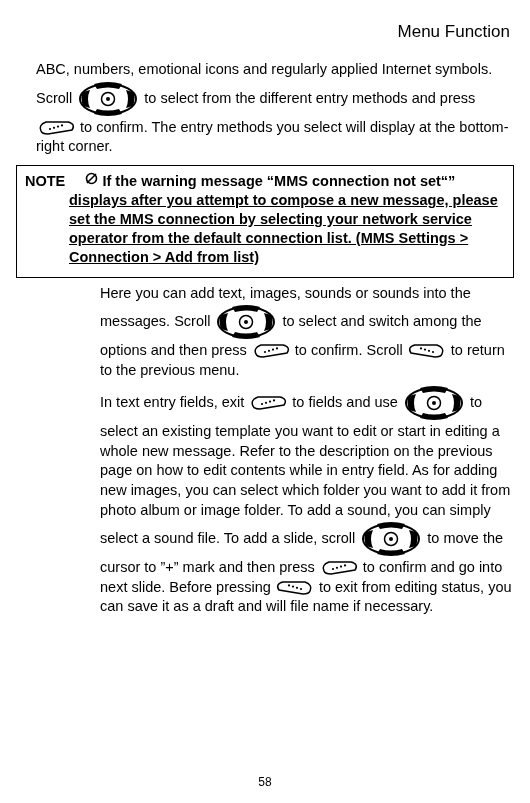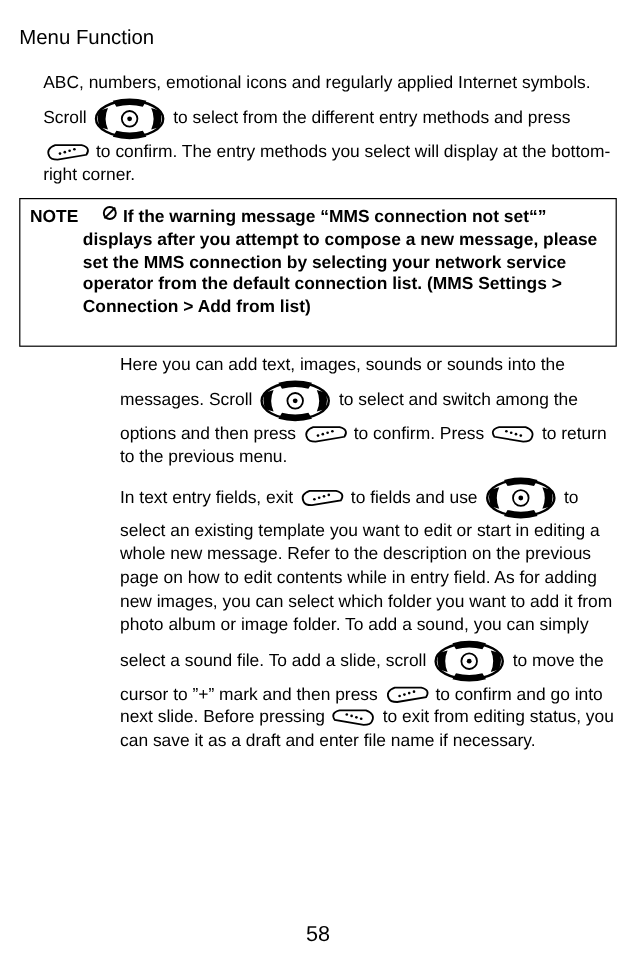--- a/index.html
+++ b/index.html
@@ -11,56 +11,58 @@
     color: #000;
     background: #fff;
     width: 530px;
     height: 803px;
     position: relative;
   }
   .page {
     padding: 22px 16px 10px 16px;
   }
   .header {
+    text-align: right;
     font-size: 17px;
     margin-bottom: 18px;
     padding-right: 4px;
   }
   .para1 {
     margin: 0 0 8px 20px;
     line-height: 1.35;
   }
   .note-box {
     border: 1.5px solid #000;
-    padding: 6px 8px 22px 8px;
+    padding: 6px 8px 10px 8px;
     margin: 4px 0 6px 0;
     font-weight: bold;
     line-height: 1.3;
   }
   .note-label {
     display: inline;
   }
   .note-body {
     display: inline;
   }
   .note-indent {
     padding-left: 44px;
     display: block;
+    text-decoration: underline;
   }
   .para2 {
     margin: 0 0 4px 84px;
     line-height: 1.35;
   }
   .pagenum {
     position: absolute;
     bottom: 14px;
     left: 0;
     right: 0;
     text-align: center;
-    font-size: 18px;
+    font-size: 12px;
   }
   svg.inline-icon {
     vertical-align: middle;
   }
   .nowrap { white-space: nowrap; }
   .empty-circle {
     display:inline-block;
     vertical-align:middle;
     position:relative;
     top:-1px;
@@ -132,21 +134,21 @@
 
   <p class="para2">
     <span>Here you can add text, images, sounds or sounds into the messages. Scroll </span>
     <svg class="inline-icon" width="64" height="38">
         <use href="#dpad-big"></use>
       </svg>
     <span> to select and switch among the options and then press </span>
     <svg class="inline-icon" width="40" height="16">
         <use href="#dots-btn"></use>
       </svg>
-    <span> to confirm. Press </span>
+    <span> to confirm. Scroll </span>
     <svg class="inline-icon" width="40" height="16">
         <use href="#dots-btn-r"></use>
       </svg>
     <span> to return to the previous menu.</span>
   </p>
 
   <p class="para2">
     <span>In text entry fields, exit </span>
     <svg class="inline-icon" width="40" height="16">
         <use href="#dots-btn"></use>
@@ -162,17 +164,17 @@
     <span> to move the cursor to ”+” mark and then press </span>
     <span class="nowrap">
       <svg class="inline-icon" width="40" height="16">
           <use href="#dots-btn"></use>
         </svg>
     </span>
     <span>to confirm and go into next slide. Before pressing </span>
     <svg class="inline-icon" width="40" height="16">
         <use href="#dots-btn-r"></use>
       </svg>
-    <span> to exit from editing status, you can save it as a draft and enter file name if necessary.</span>
+    <span> to exit from editing status, you can save it as a draft and will file name if necessary.</span>
   </p>
 </div>
 
 <div class="pagenum">58</div>
 
 </body></html>

